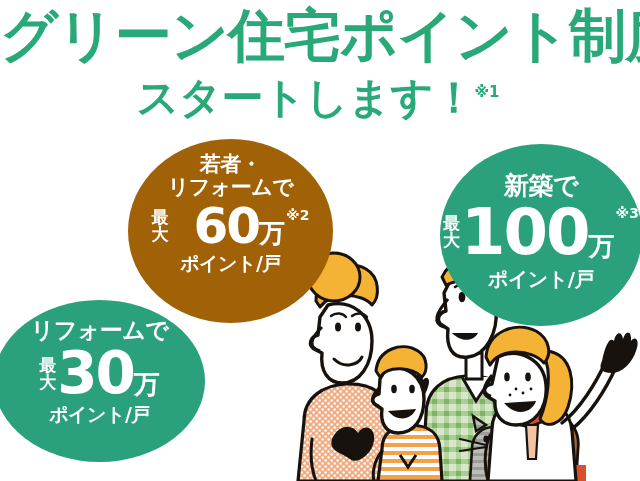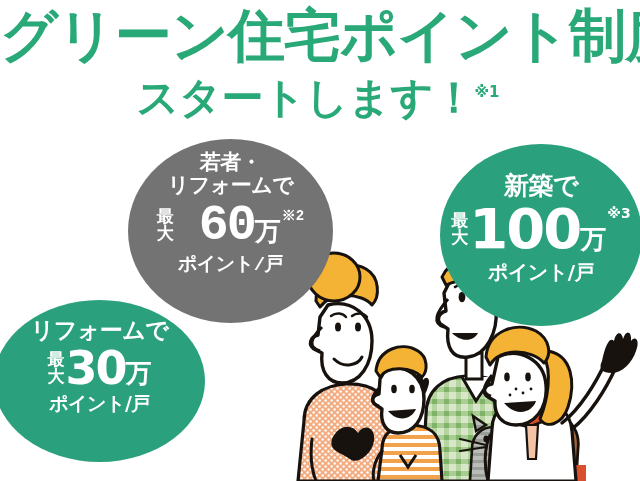--- a/index.html
+++ b/index.html
@@ -137,34 +137,34 @@
   #bubble-60 .unit-line { font-size: 19px; margin-top: 2px; }
 
   
   #bubble-100 {
     left: 440px; top: 144px; width: 202px; height: 182px;
   }
   #bubble-100 .bubble-inner { top: 28px; }
   #bubble-100 .b-line { font-size: 25px; }
   #bubble-100 .amount-row { margin-top: 4px; }
   #bubble-100 .saidai { font-size: 17px; margin-right: 1px; }
-  #bubble-100 .big-num { font-size: 56px; }
+  #bubble-100 .big-num { font-size: 64px; }
   #bubble-100 .man-char { font-size: 26px; margin-bottom: 3px; }
   #bubble-100 .note-sup { font-size: 14px; margin-top: 2px; margin-left: 1px; }
   #bubble-100 .unit-line { font-size: 20px; margin-top: 4px; }
 
   
   #bubble-30 {
     left: -6px; top: 300px; width: 211px; height: 162px;
   }
   #bubble-30 .bubble-inner { top: 18px; }
   #bubble-30 .b-line { font-size: 23px; }
   #bubble-30 .amount-row { margin-top: 4px; }
   #bubble-30 .saidai { font-size: 17px; margin-right: 1px; }
-  #bubble-30 .big-num { font-size: 46px; }
+  #bubble-30 .big-num { font-size: 58px; }
   #bubble-30 .man-char { font-size: 26px; margin-bottom: 3px; }
   #bubble-30 .unit-line { font-size: 19px; margin-top: 2px; }
 </style>
 </head>
 <body>
 
 <div id="poster" style="background: rgb(255, 255, 255);">
 
   <div class="headline" style="color: rgb(41, 168, 120);">
     <div class="headline-line1">グリーン住宅ポイント制度</div>
@@ -315,21 +315,21 @@
         <path d="M286 180 C304 166 320 140 330 118" fill="none" stroke="#17120d" stroke-width="3.4" stroke-linecap="round"></path>
         <path d="M296 186 C314 172 330 146 340 124" fill="none" stroke="#17120d" stroke-width="3.4" stroke-linecap="round"></path>
 
         <path d="M326 118 C330 100 334 94 338 98 C340 88 346 88 347 96 C350 86 356 88 355 98 C360 92 364 98 360 108 C356 120 346 130 336 130 C326 130 322 126 326 118 Z" fill="#17120d"></path>
 
         <path d="M214 192 C208 206 208 224 212 238" fill="none" stroke="#17120d" stroke-width="3" stroke-linecap="round"></path>
       </g>
     </svg>
   </div>
 
-  <div class="bubble" id="bubble-60" style="background: #737373; font-family: Liberation Mono, monospace;">
+  <div class="bubble" id="bubble-60" style="background: #a16207;">
     <div class="bubble-inner">
       <div class="b-line">若者・</div>
       <div class="b-line">リフォームで</div>
       <div class="amount-row">
         <span class="saidai">
           <span>最</span>
           <span>大</span>
         </span>
         <span class="big-num">60</span>
         <span class="man-char">万</span>

